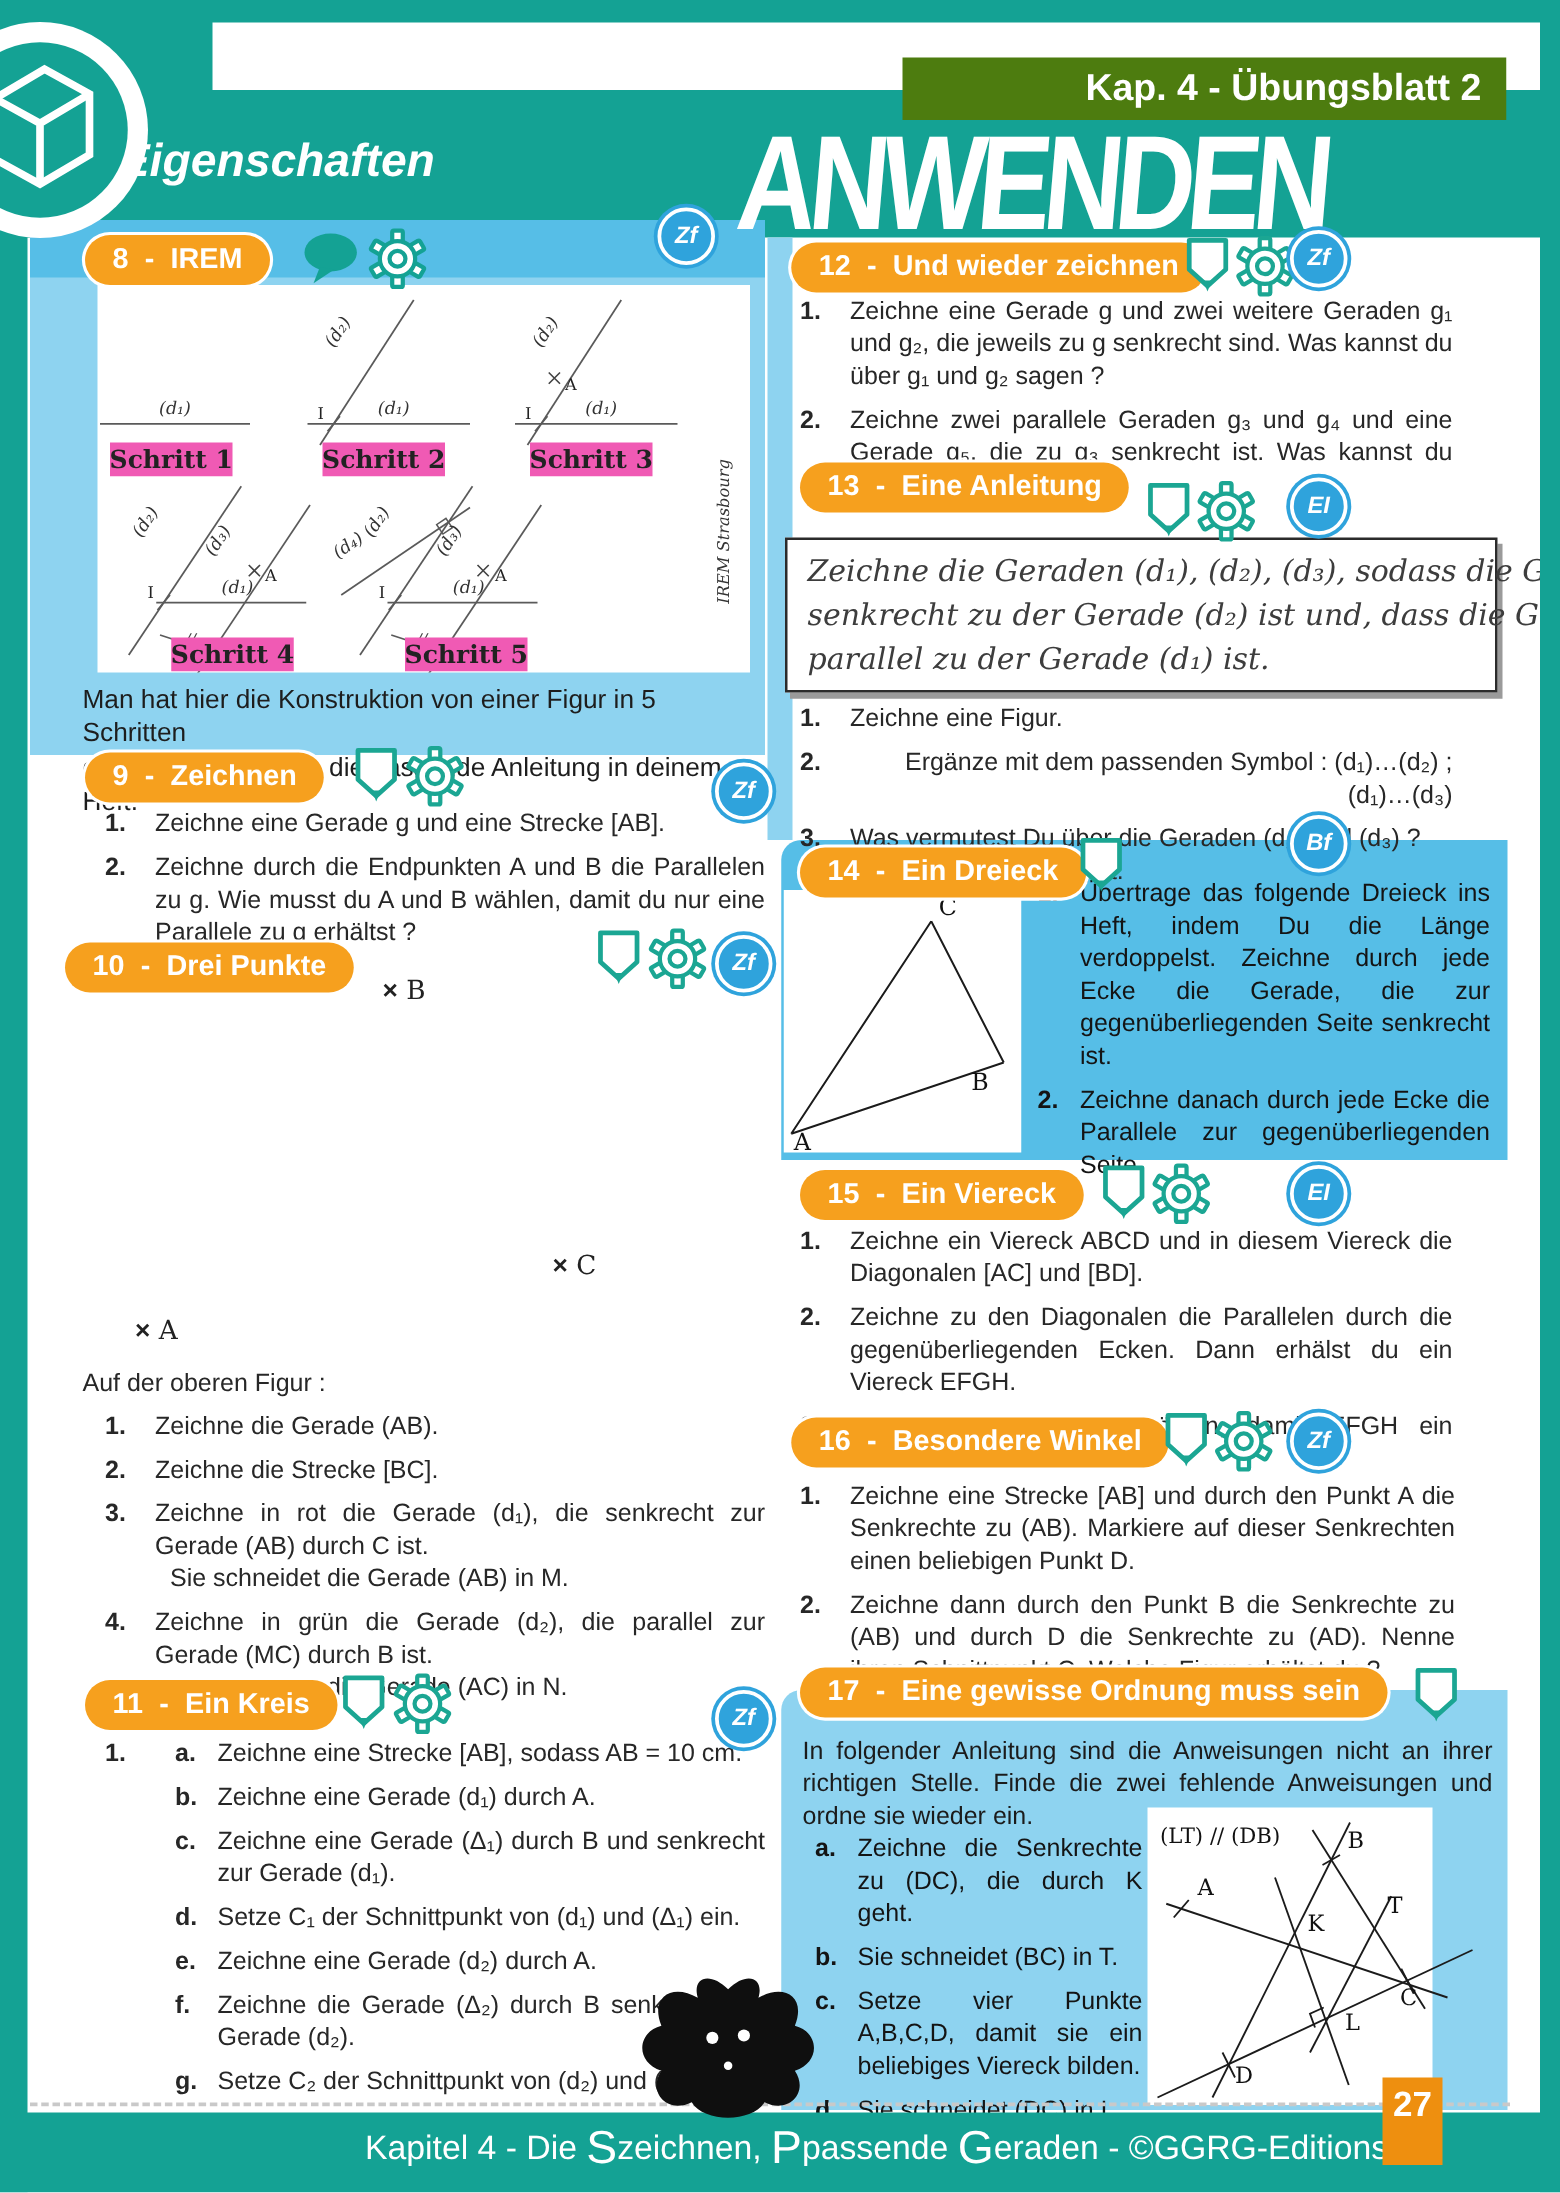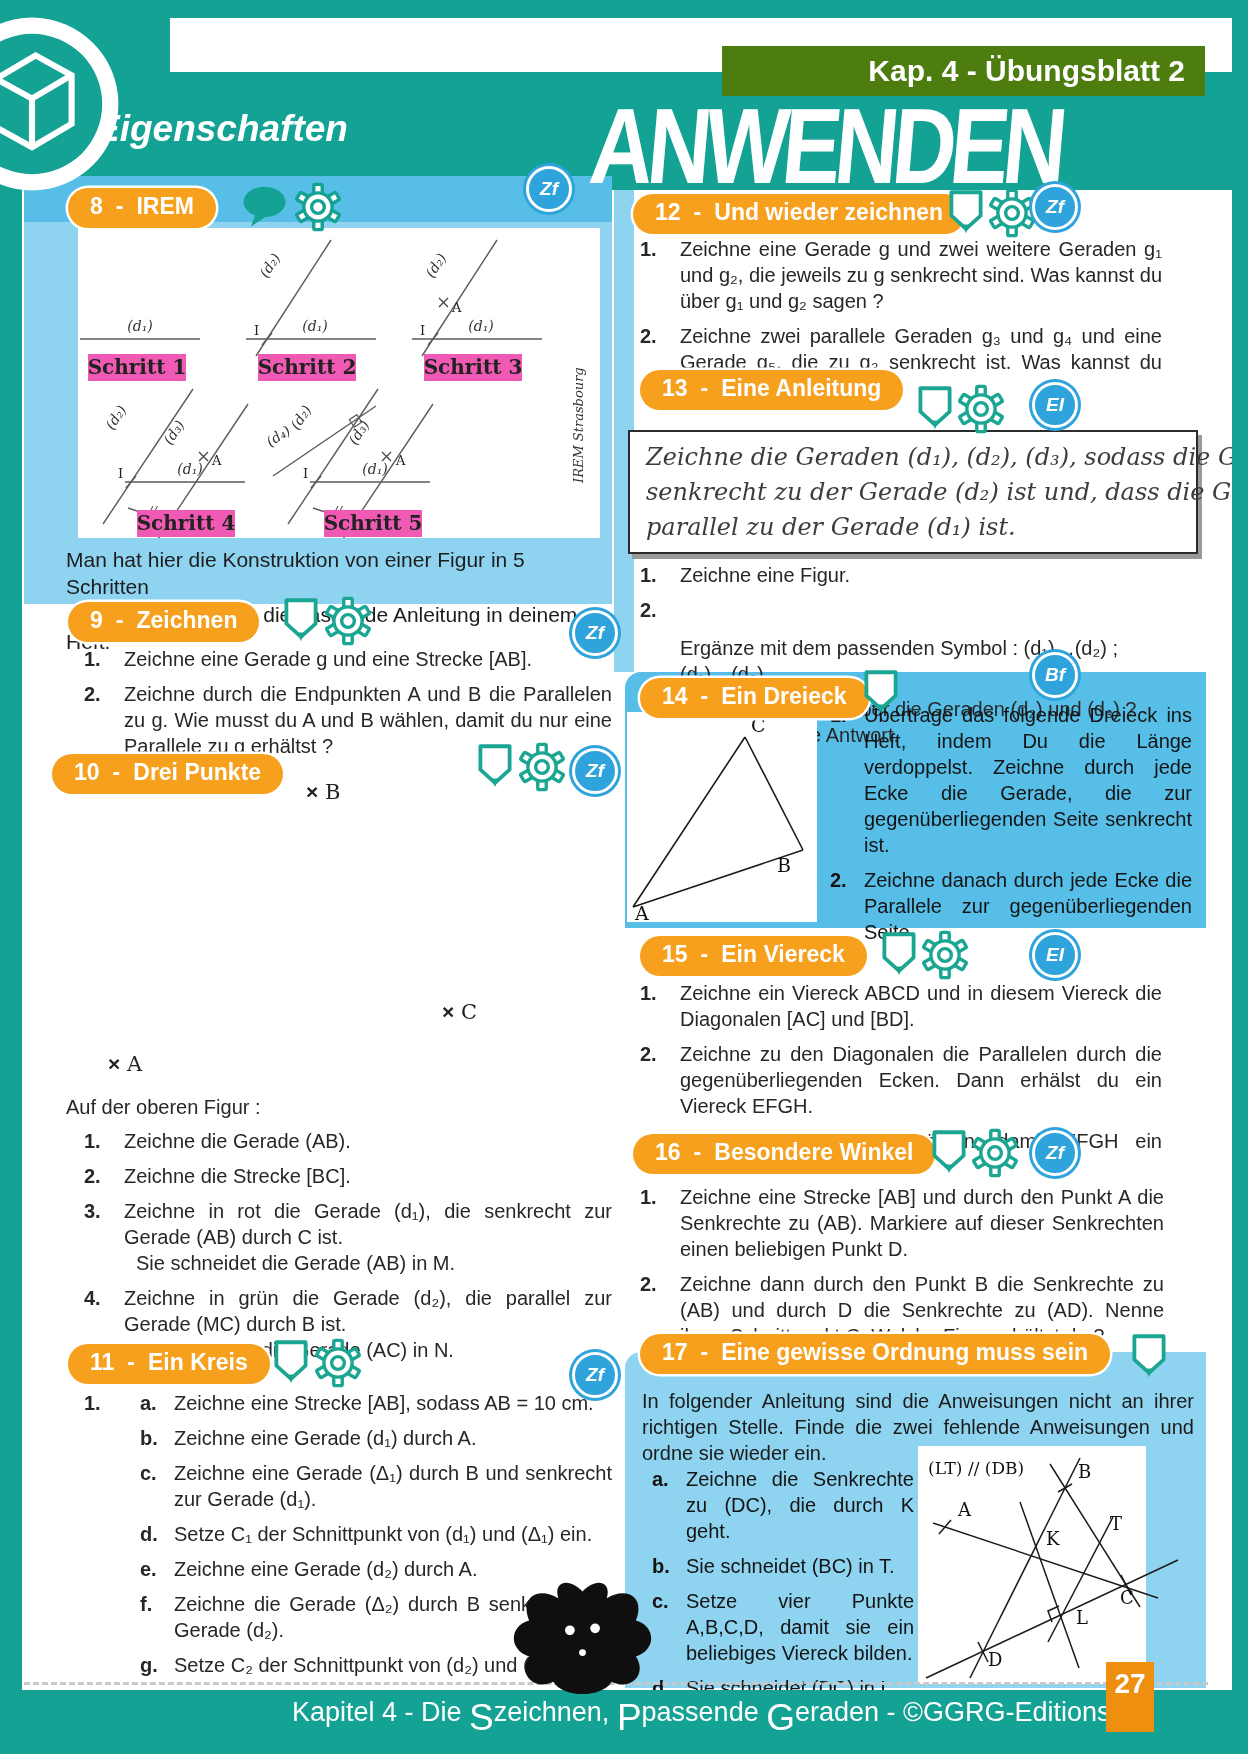--- a/index.html
+++ b/index.html
@@ -38,21 +38,21 @@
   
   #big-title{position:absolute;left:596px;top:84px;color:#ffffff;font-weight:bold;font-size:88px;
              letter-spacing:-6px;transform:scaleY(1.22) skewX(-6deg);transform-origin:left top;z-index:5;}
   #banner{position:absolute;left:722px;top:46px;width:483px;height:50px;background:#4d7c0f;z-index:4;
           color:#fff;font-weight:bold;font-size:30px;text-align:right;line-height:50px;padding-right:20px;
           box-sizing:border-box;}
   #category{position:absolute;left:95px;top:108px;color:#fff;font-style:italic;font-weight:bold;
             font-size:37px;z-index:5;}
   
   #footer-text{position:absolute;left:292px;top:1697px;color:#fff;font-size:27px;z-index:8;
-               display:flex;align-items:flex-start;white-space:pre;}
+               display:flex;align-items:center;white-space:pre;}
   #footer-text .cap{font-size:37px;}
   #page-num{position:absolute;left:1106px;top:1662px;width:48px;height:70px;background:#EE8F0F;z-index:9;
             color:#fff;font-weight:bold;font-size:28px;text-align:center;padding-top:6px;box-sizing:border-box;}
   .figwhite{position:absolute;background:#ffffff;z-index:4;}
   svg text{font-family:"DejaVu Serif",serif;}
 </style>
 </head>
 <body>
 
 <div id="page">
@@ -405,21 +405,21 @@
     <div class="handline">senkrecht zu der Gerade (d₂) ist und, dass die Gerade (d₃)</div>
     <div class="handline">parallel zu der Gerade (d₁) ist.</div>
   </div>
   <div class="items" style="left:640px;top:562px;width:522px;">
     <div class="item">
       <span class="n">1.</span>
       <span class="t" style="text-align:left;">Zeichne eine Figur.</span>
     </div>
     <div class="item">
       <span class="n">2.</span>
-      <span class="t" style="text-align:left;margin-top:38px;">Ergänze mit dem passenden Symbol : (d₁)…(d₂) ; (d₁)…(d₃)</span>
+      <span class="t" style="text-align:right;">Ergänze mit dem passenden Symbol : (d₁)…(d₂) ; (d₁)…(d₃)</span>
     </div>
     <div class="item">
       <span class="n">3.</span>
       <span class="t" style="text-align:left;">Was vermutest Du über die Geraden (d₂) und (d₃) ? Begründe deine Antwort.</span>
     </div>
   </div>
 
   <div class="abs mblue" style="left:625px;top:672px;width:581px;height:256px;border-top-left-radius:16px;z-index:2;"></div>
   <div class="pill" style="left:640px;top:678px;">
     <span>14</span>

